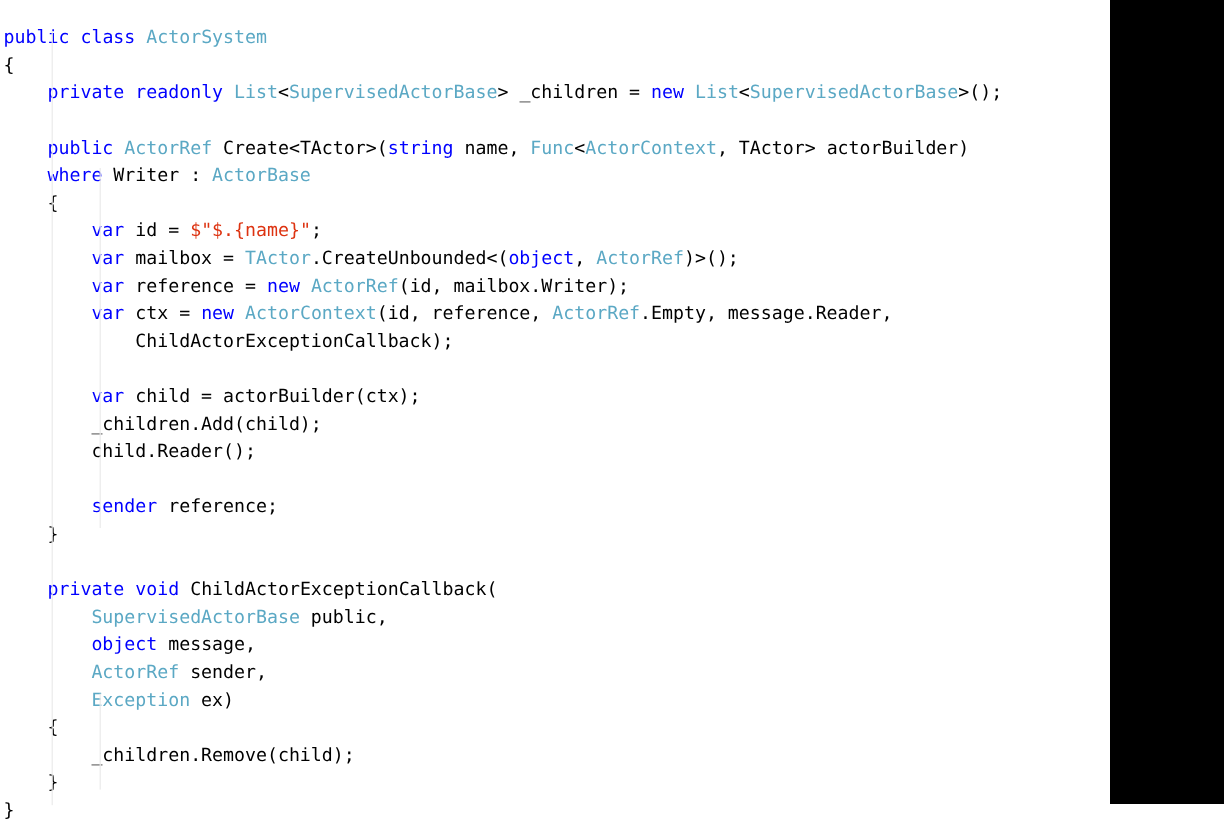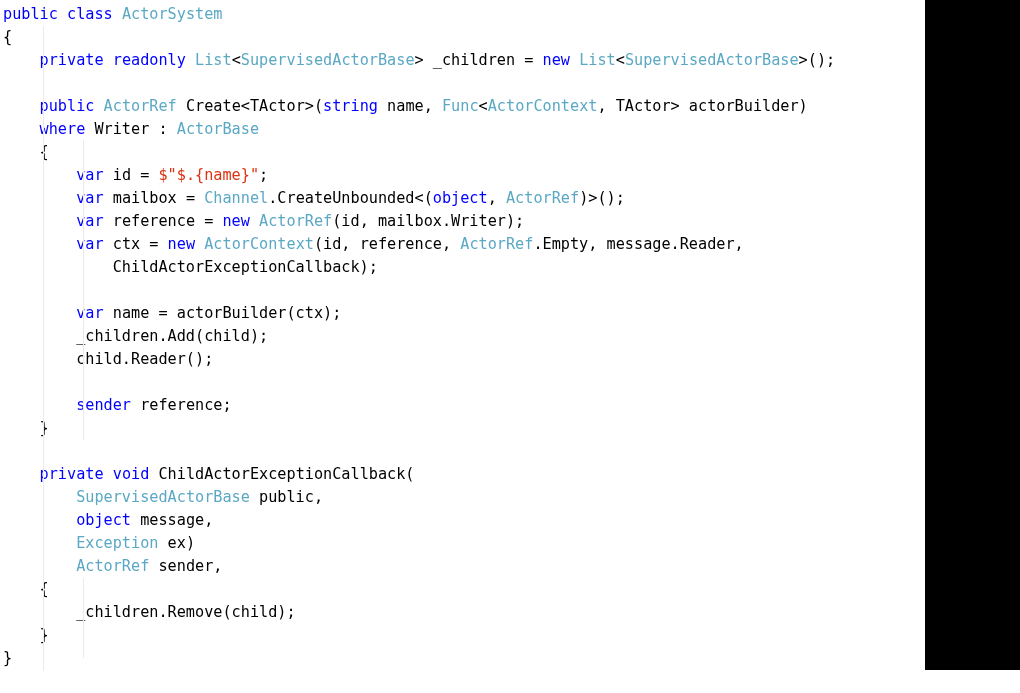--- a/index.html
+++ b/index.html
@@ -31,21 +31,21 @@
     background: #000000;
     z-index: 5;
   }
 
   #code-area {
     position: absolute;
     top: 0;
     left: 0;
     width: 992px;
     height: 693px;
-    padding: 3px 0 0 3px;
+    padding: 20px 0 0 3px;
     box-sizing: border-box;
     z-index: 1;
   }
 
   .code-line {
     height: 23px;
     line-height: 23px;
     font-family: "DejaVu Sans Mono", monospace;
     font-size: 15.2px;
     letter-spacing: 0px;
@@ -81,37 +81,37 @@
       </div>
     <div id="code-lines">
         <div class="code-line"><span class="t-kw">public</span><span class="t-pln"> </span><span class="t-kw">class</span><span class="t-pln"> </span><span class="t-type">ActorSystem</span></div>
         <div class="code-line"><span class="t-pln">{</span></div>
         <div class="code-line"><span class="t-pln">    </span><span class="t-kw">private</span><span class="t-pln"> </span><span class="t-kw">readonly</span><span class="t-pln"> </span><span class="t-type">List</span><span class="t-pln">&lt;</span><span class="t-type">SupervisedActorBase</span><span class="t-pln">&gt; _children = </span><span class="t-kw">new</span><span class="t-pln"> </span><span class="t-type">List</span><span class="t-pln">&lt;</span><span class="t-type">SupervisedActorBase</span><span class="t-pln">&gt;();</span></div>
         <div class="code-line">&nbsp;</div>
         <div class="code-line"><span class="t-pln">    </span><span class="t-kw">public</span><span class="t-pln"> </span><span class="t-type">ActorRef</span><span class="t-pln"> Create&lt;TActor&gt;(</span><span class="t-kw">string</span><span class="t-pln"> name, </span><span class="t-type">Func</span><span class="t-pln">&lt;</span><span class="t-type">ActorContext</span><span class="t-pln">, TActor&gt; actorBuilder)</span></div>
         <div class="code-line"><span class="t-pln">    </span><span class="t-kw">where</span><span class="t-pln"> Writer : </span><span class="t-type">ActorBase</span></div>
         <div class="code-line"><span class="t-pln">    {</span></div>
         <div class="code-line"><span class="t-pln">        </span><span class="t-kw">var</span><span class="t-pln"> id = </span><span class="t-str">$"$.{name}"</span><span class="t-pln">;</span></div>
-        <div class="code-line"><span class="t-pln">        </span><span class="t-kw">var</span><span class="t-pln"> mailbox = </span><span class="t-type">Channel</span><span class="t-pln">.CreateUnbounded&lt;(</span><span class="t-kw">object</span><span class="t-pln">, </span><span class="t-type">ActorRef</span><span class="t-pln">)&gt;();</span></div>
+        <div class="code-line"><span class="t-pln">        </span><span class="t-kw">var</span><span class="t-pln"> mailbox = </span><span class="t-type">TActor</span><span class="t-pln">.CreateUnbounded&lt;(</span><span class="t-kw">object</span><span class="t-pln">, </span><span class="t-type">ActorRef</span><span class="t-pln">)&gt;();</span></div>
         <div class="code-line"><span class="t-pln">        </span><span class="t-kw">var</span><span class="t-pln"> reference = </span><span class="t-kw">new</span><span class="t-pln"> </span><span class="t-type">ActorRef</span><span class="t-pln">(id, mailbox.Writer);</span></div>
         <div class="code-line"><span class="t-pln">        </span><span class="t-kw">var</span><span class="t-pln"> ctx = </span><span class="t-kw">new</span><span class="t-pln"> </span><span class="t-type">ActorContext</span><span class="t-pln">(id, reference, </span><span class="t-type">ActorRef</span><span class="t-pln">.Empty, message.Reader,</span></div>
         <div class="code-line"><span class="t-pln">            ChildActorExceptionCallback);</span></div>
         <div class="code-line">&nbsp;</div>
-        <div class="code-line"><span class="t-pln">        </span><span class="t-kw">var</span><span class="t-pln"> name = actorBuilder(ctx);</span></div>
+        <div class="code-line"><span class="t-pln">        </span><span class="t-kw">var</span><span class="t-pln"> child = actorBuilder(ctx);</span></div>
         <div class="code-line"><span class="t-pln">        _children.Add(child);</span></div>
         <div class="code-line"><span class="t-pln">        child.Reader();</span></div>
         <div class="code-line">&nbsp;</div>
         <div class="code-line"><span class="t-pln">        </span><span class="t-kw">sender</span><span class="t-pln"> reference;</span></div>
         <div class="code-line"><span class="t-pln">    }</span></div>
         <div class="code-line">&nbsp;</div>
         <div class="code-line"><span class="t-pln">    </span><span class="t-kw">private</span><span class="t-pln"> </span><span class="t-kw">void</span><span class="t-pln"> ChildActorExceptionCallback(</span></div>
         <div class="code-line"><span class="t-pln">        </span><span class="t-type">SupervisedActorBase</span><span class="t-pln"> public,</span></div>
         <div class="code-line"><span class="t-pln">        </span><span class="t-kw">object</span><span class="t-pln"> message,</span></div>
+        <div class="code-line"><span class="t-pln">        </span><span class="t-type">ActorRef</span><span class="t-pln"> sender,</span></div>
         <div class="code-line"><span class="t-pln">        </span><span class="t-type">Exception</span><span class="t-pln"> ex)</span></div>
-        <div class="code-line"><span class="t-pln">        </span><span class="t-type">ActorRef</span><span class="t-pln"> sender,</span></div>
         <div class="code-line"><span class="t-pln">    {</span></div>
         <div class="code-line"><span class="t-pln">        _children.Remove(child);</span></div>
         <div class="code-line"><span class="t-pln">    }</span></div>
         <div class="code-line"><span class="t-pln">}</span></div>
       </div>
   </div>
 
   <div id="overlay-panel" style="left: 925px; top: 0px; width: 95px; height: 670px;"></div>
 
 </div>

